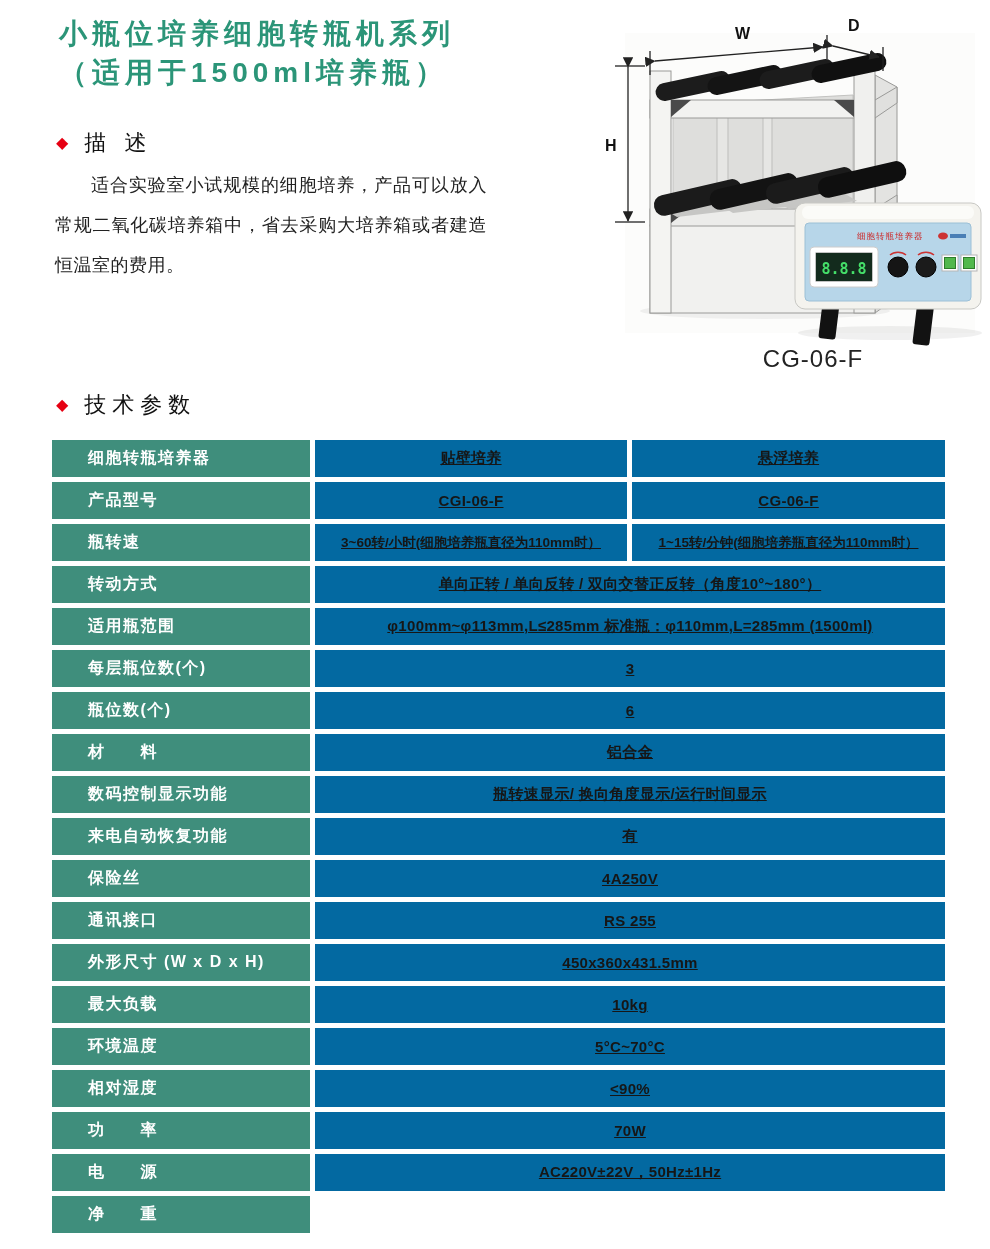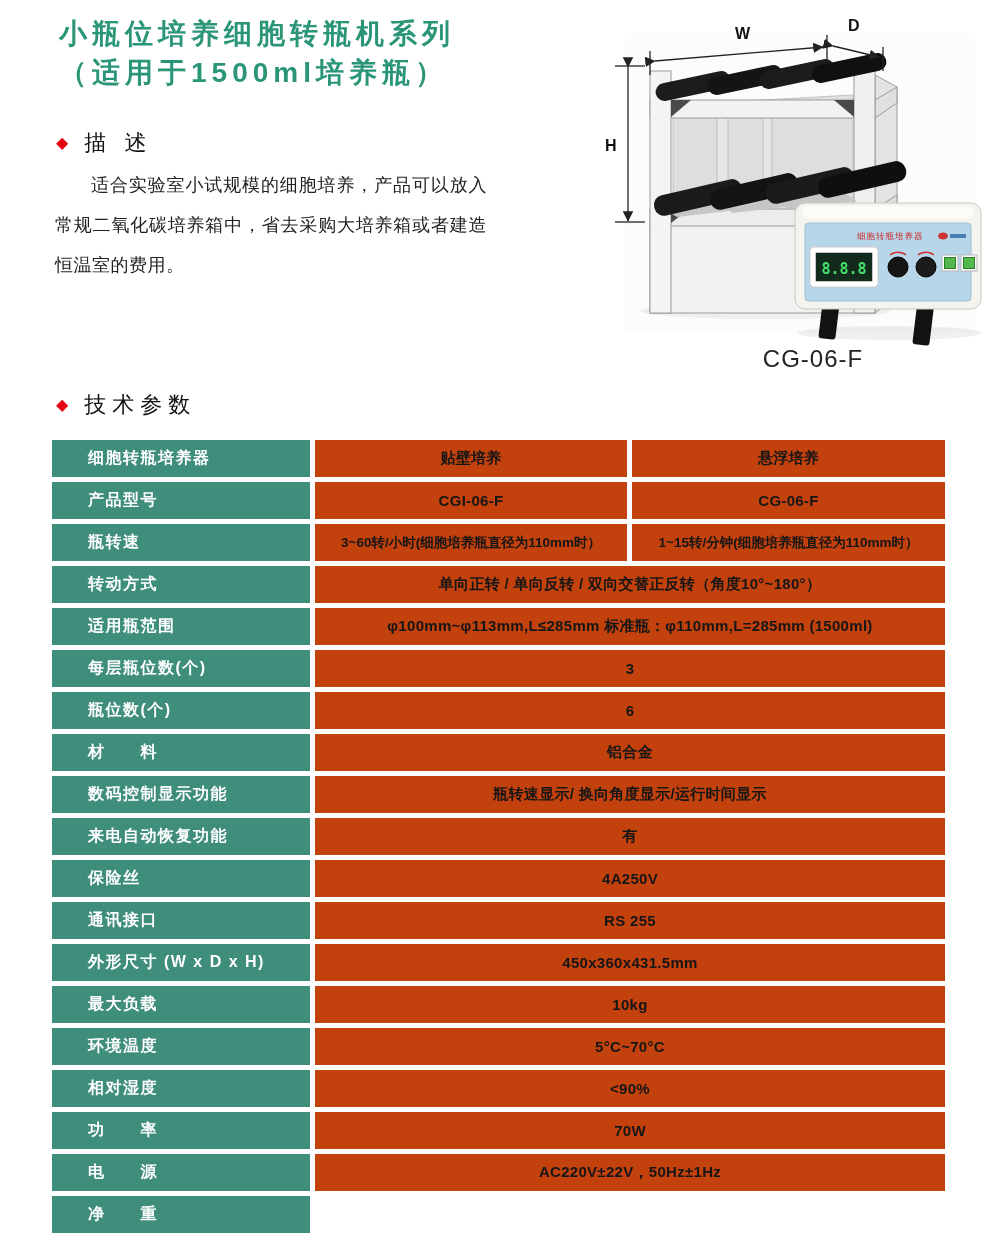--- a/index.html
+++ b/index.html
@@ -24,22 +24,22 @@
   
   .photo { position:absolute; left:595px; top:5px; width:392px; height:370px; }
 
   
   .specs-table { position:absolute; left:52px; top:440px; width:893px; }
   .spec-row { display:grid; grid-template-columns:258px 630px; column-gap:5px; margin-bottom:5px; }
   .spec-row.split { grid-template-columns:258px 312px 313px; }
   .cell { height:37px; display:flex; align-items:center; box-sizing:border-box; }
   .label-cell { background:#3f8e7c; color:#ffffff; padding-left:36px; font-size:16px;
                 font-weight:bold; letter-spacing:1.5px; white-space:nowrap; }
-  .value-cell { background:#c2410c; color:#161616; justify-content:center; font-size:15px;
-                font-weight:600; letter-spacing:0.3px; white-space:nowrap; }
+  .value-cell { background:#0369a1; color:#161616; justify-content:center; font-size:15px;
+                font-weight:600; letter-spacing:0.3px; white-space:nowrap;text-decoration:underline; }
   .value-cell.small { font-size:13.5px; letter-spacing:0; }
 </style>
 </head>
 <body>
 
 <div class="page">
 
   <h1 class="title" style="margin:4px;">
     <span class="line">小瓶位培养细胞转瓶机系列</span>
     <span class="line">（适用于1500ml培养瓶）</span>

